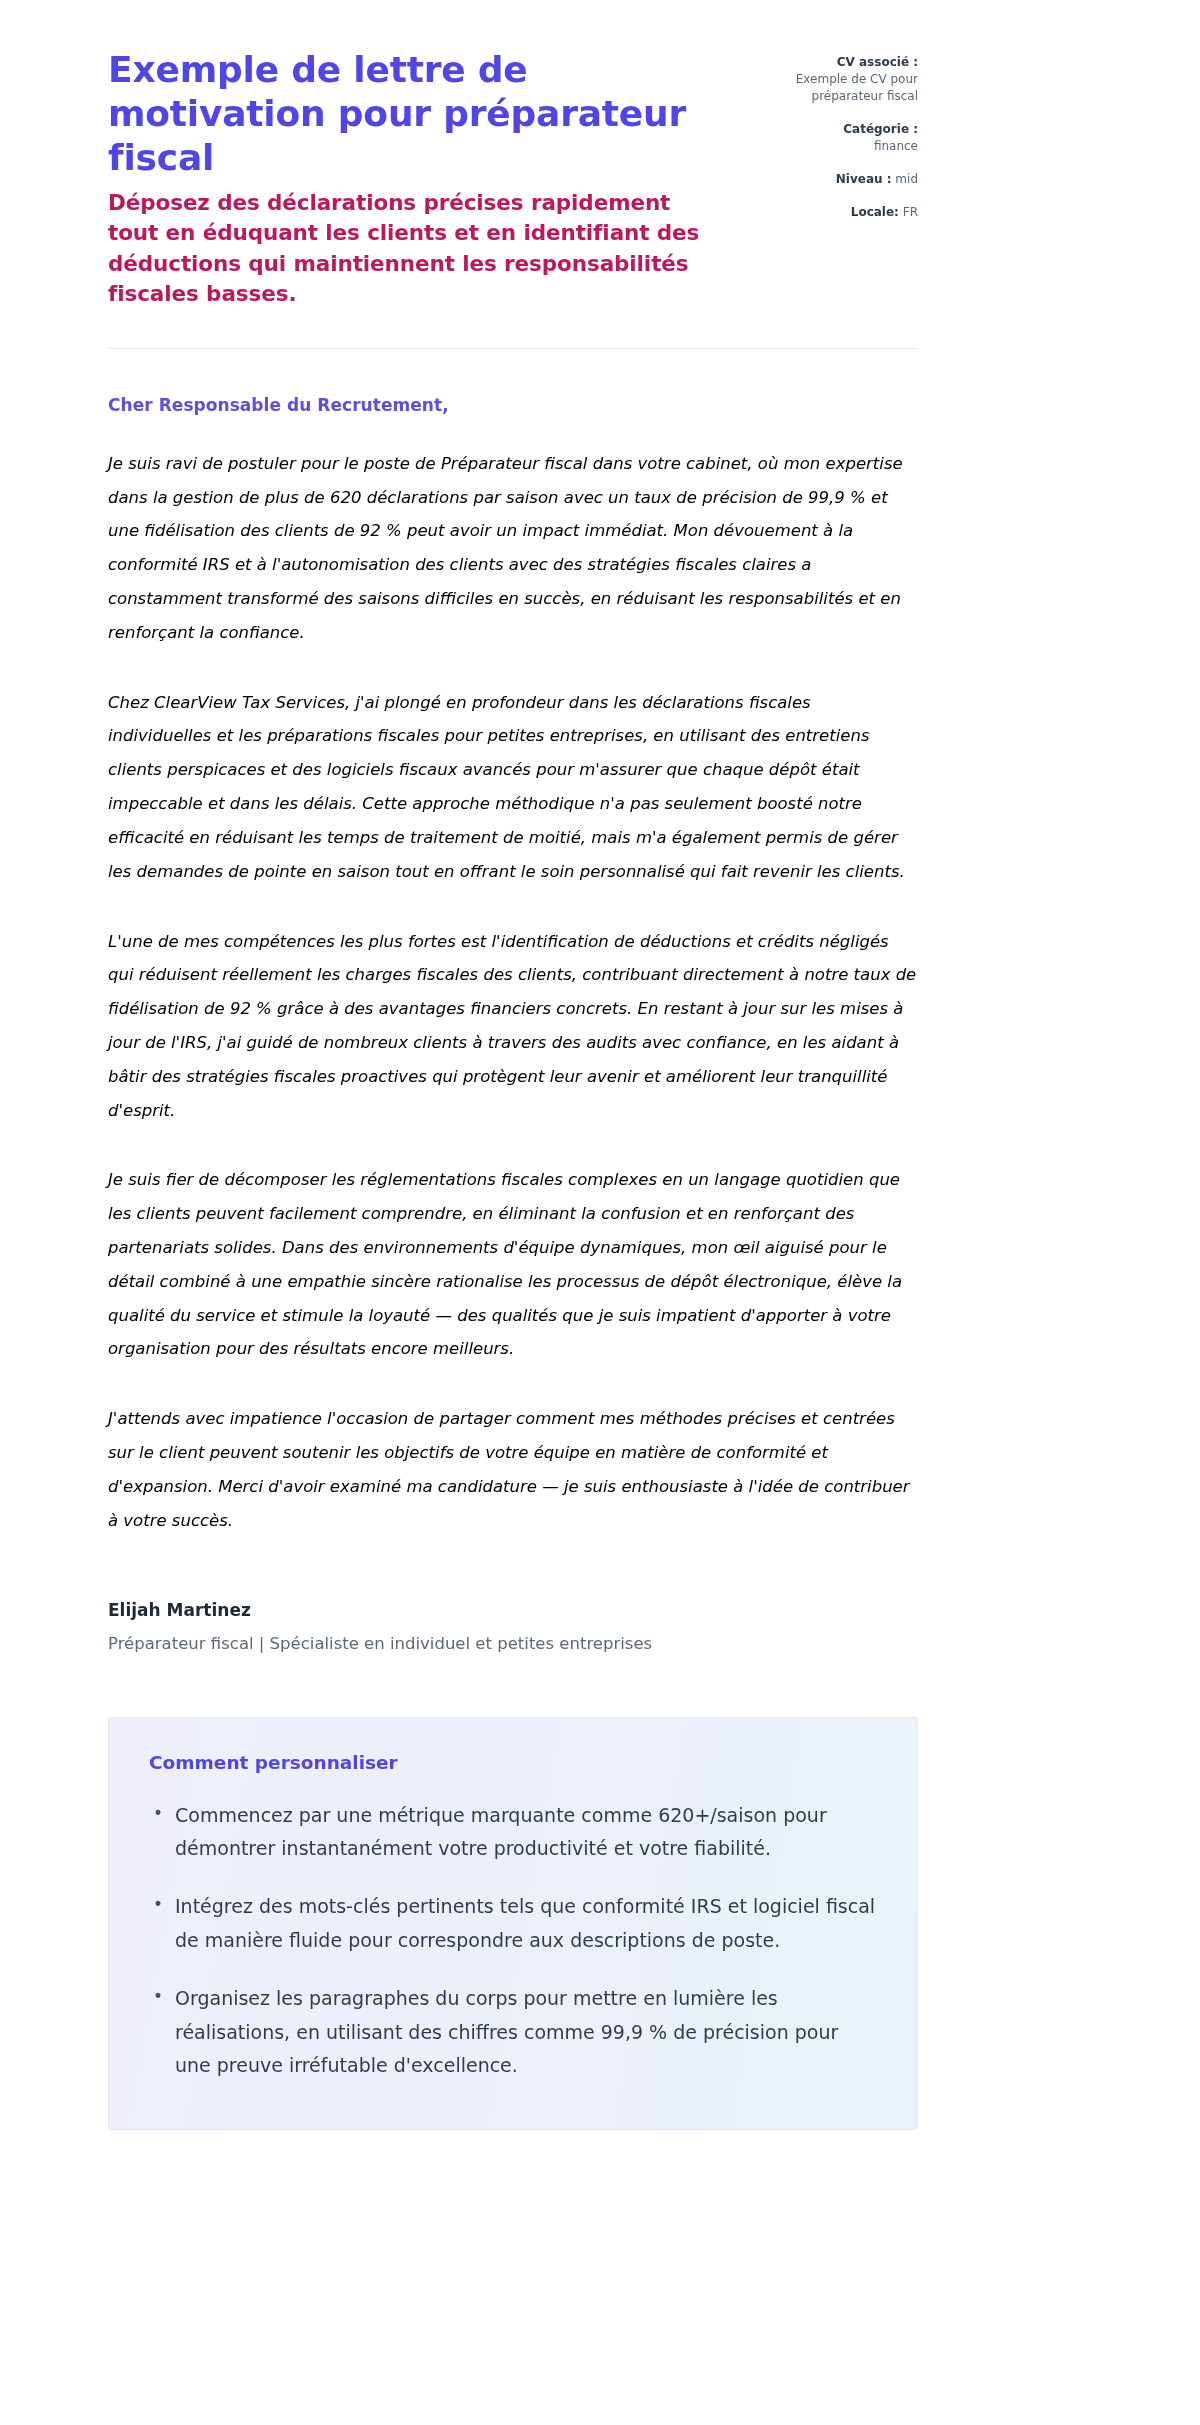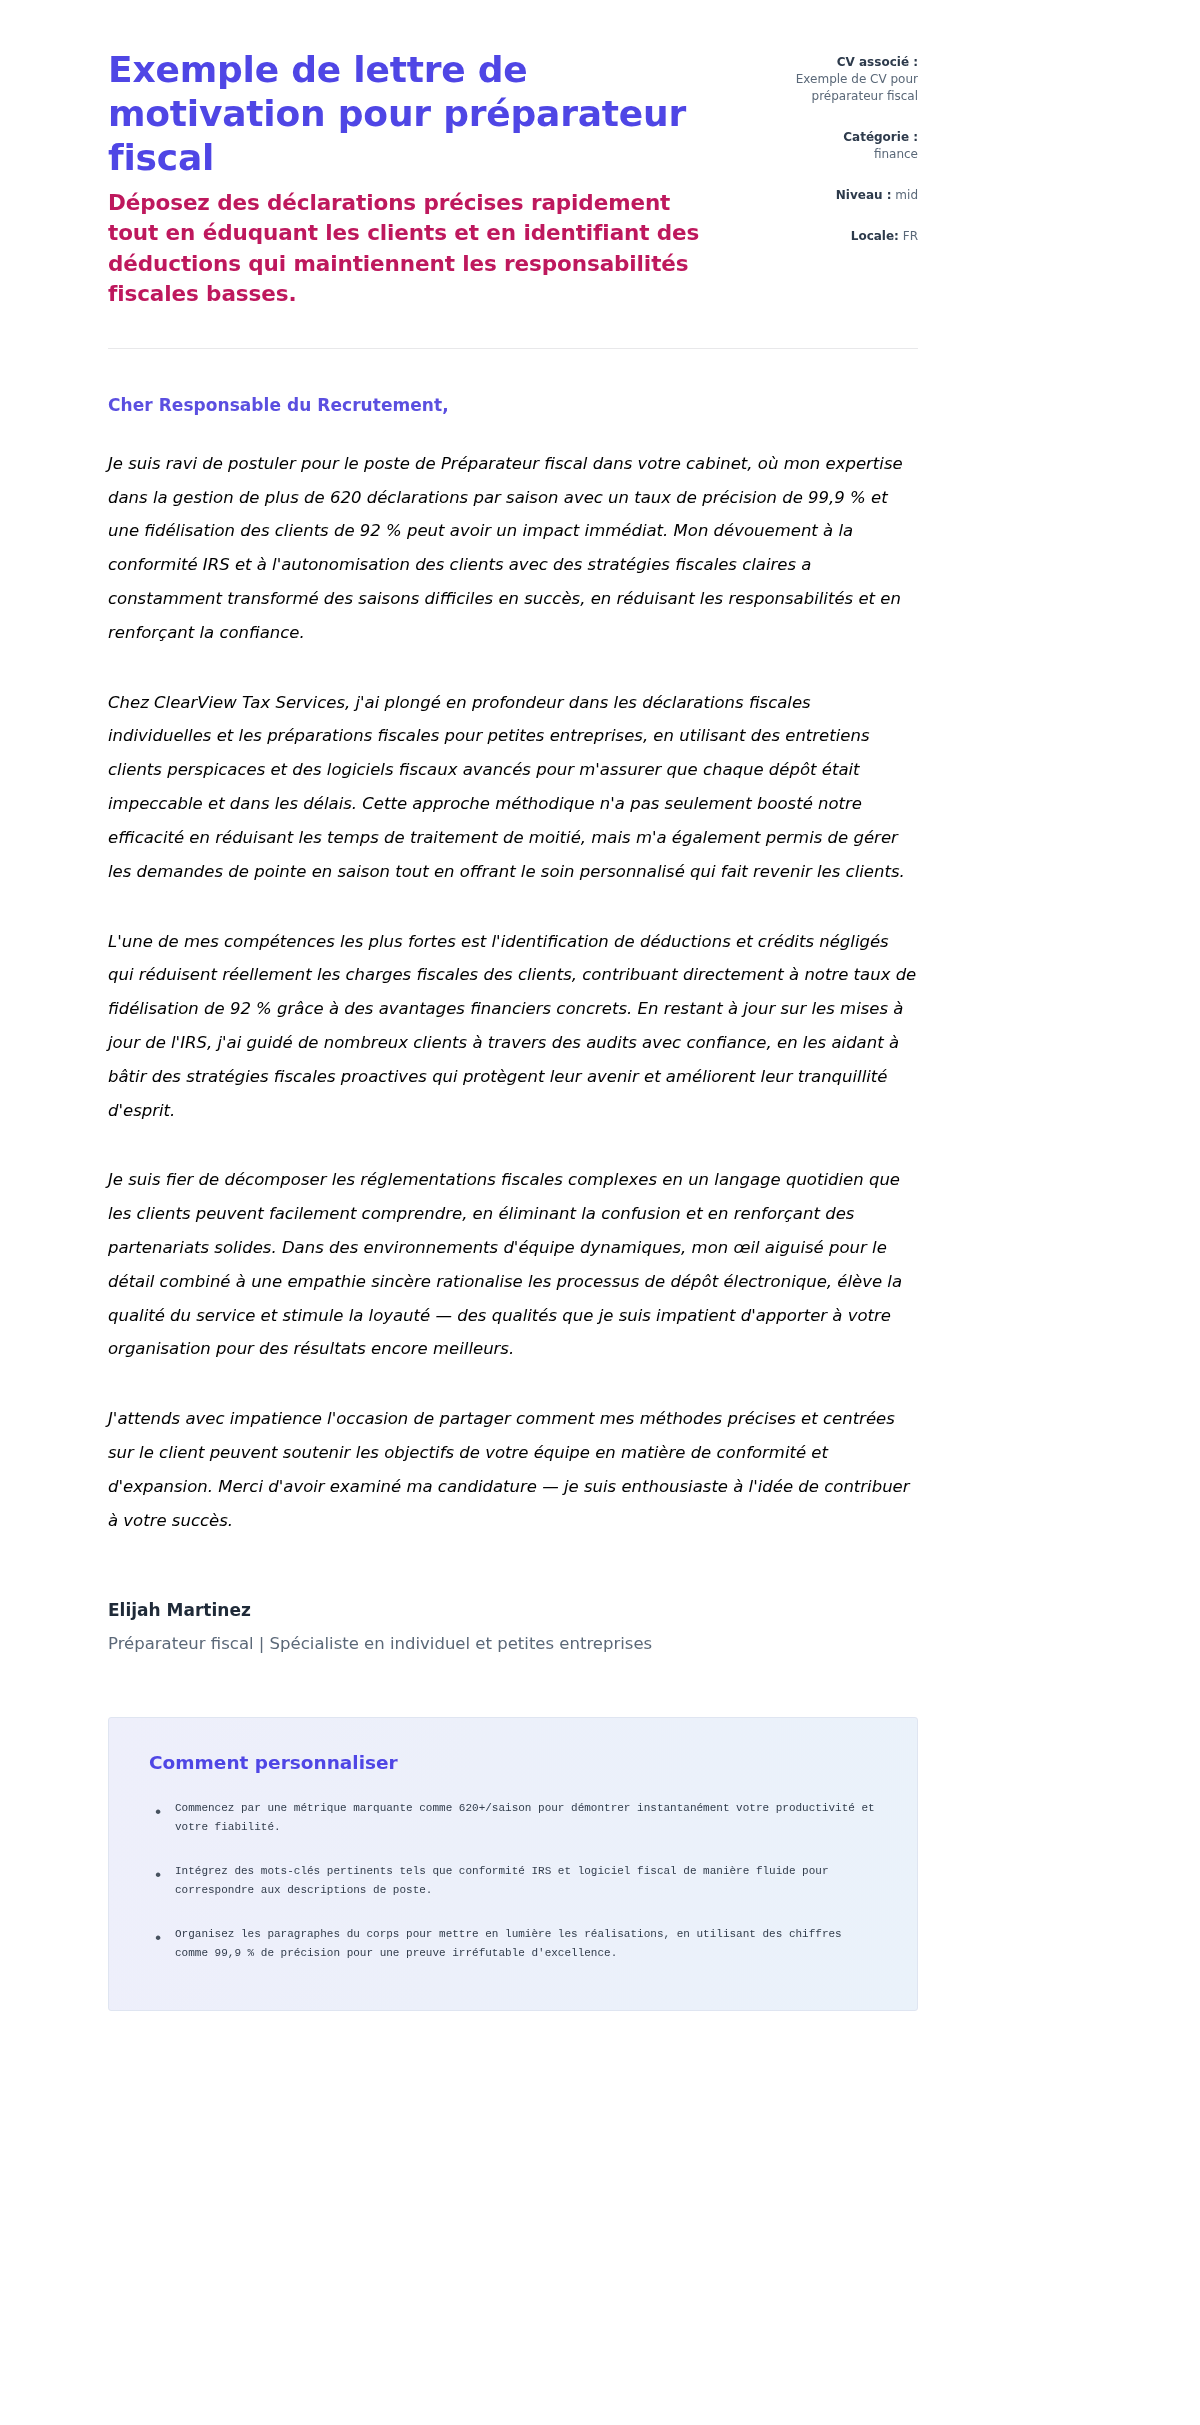--- a/index.html
+++ b/index.html
@@ -52,21 +52,21 @@
   .header-meta {
     flex: 0 0 auto;
     width: 172px;
     text-align: right;
     font-size: 12px;
     line-height: 1.42;
     color: #5a6878;
     padding-top: 6px;
   }
   .meta-row { margin-bottom: 2px; }
-  .meta-row + .meta-row { margin-top: 24px; }
+  .meta-row + .meta-row { margin-top: 16px; }
   .meta-label {
     font-weight: 700;
     color: #2d3a4b;
   }
   .meta-value { color: #5a6878; }
   .meta-block-value {
     display: block;
     color: #5a6878;
   }
 
@@ -147,25 +147,24 @@
     margin: 0 0 26px 0;
   }
   .callout-list {
     list-style: none;
     margin: 0;
     padding: 0;
   }
   .callout-list li {
     position: relative;
     padding-left: 26px;
-    font-size: 11px;
+    font-size: 19px;
     line-height: 1.78;
     color: #313c4b;
     margin-bottom: 24px;
-    font-family: Liberation Mono, monospace;
   }
   .callout-list li:last-child { margin-bottom: 8px; }
   .callout-list li::before {
     content: "\2022";
     position: absolute;
     left: 4px;
     top: -1px;
     color: #47525f;
     font-size: 17px;
   }

